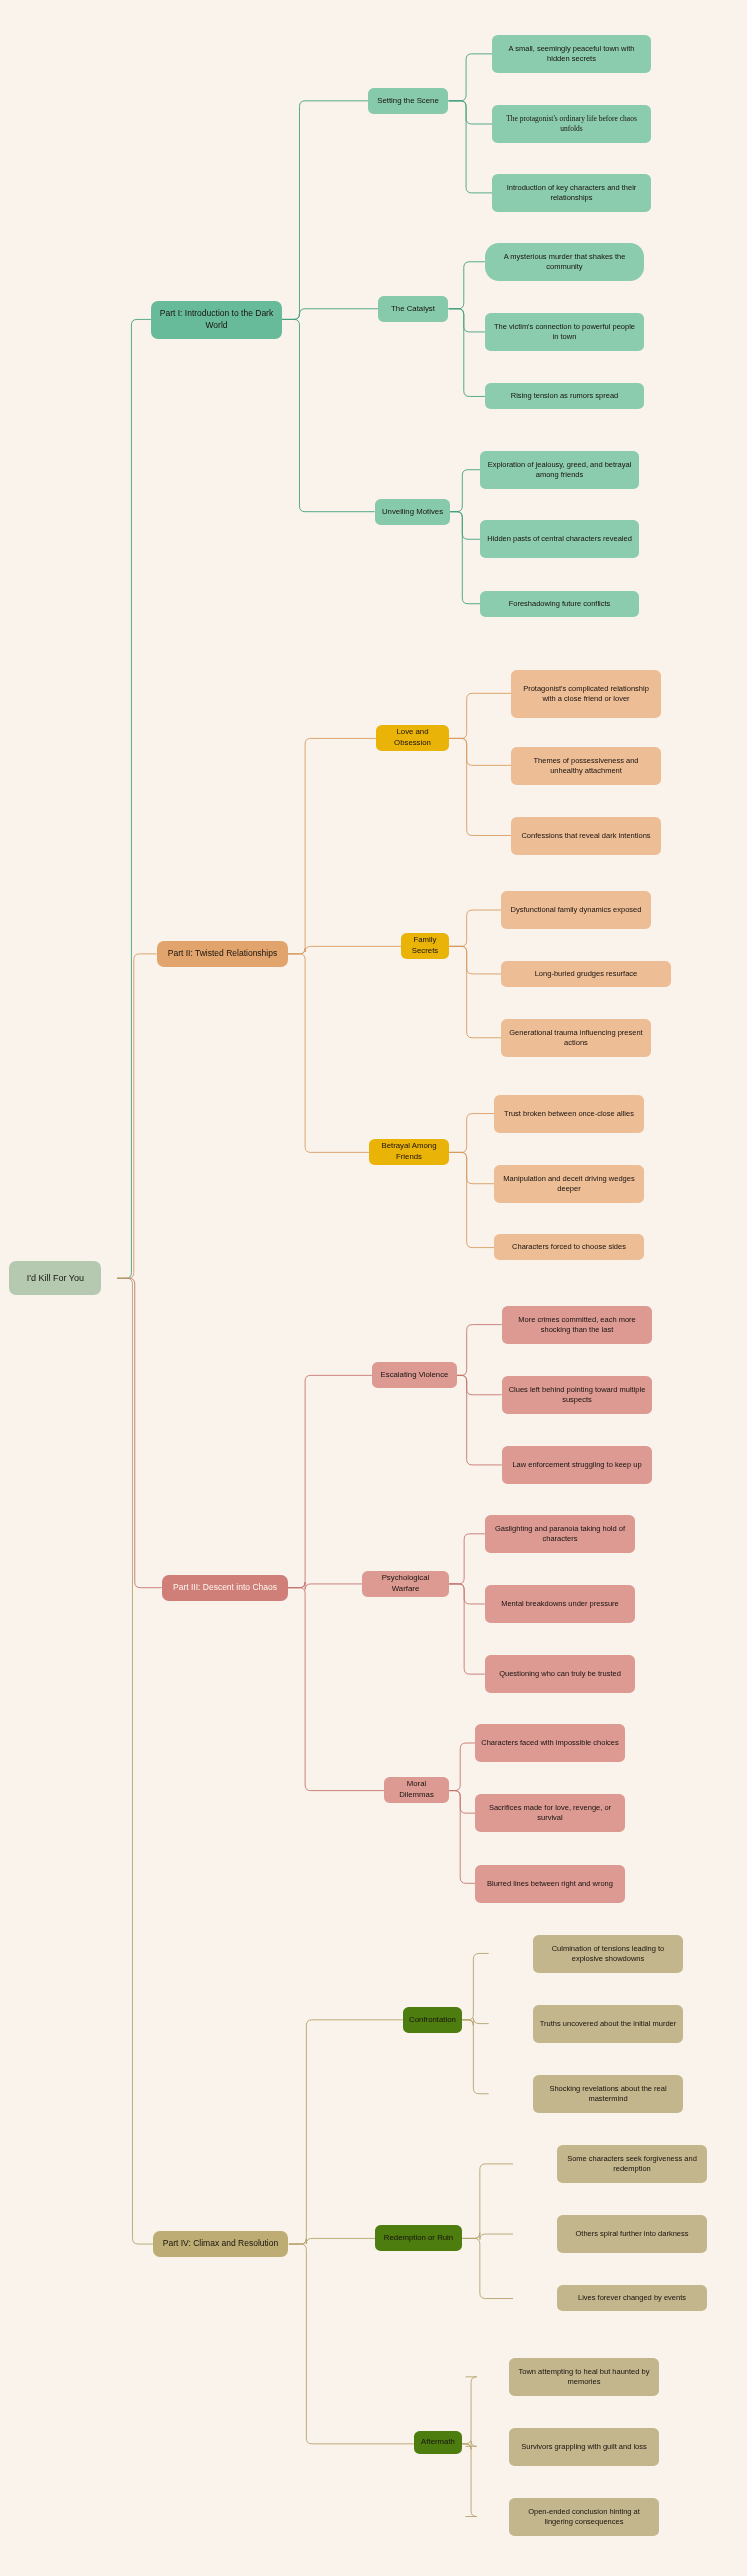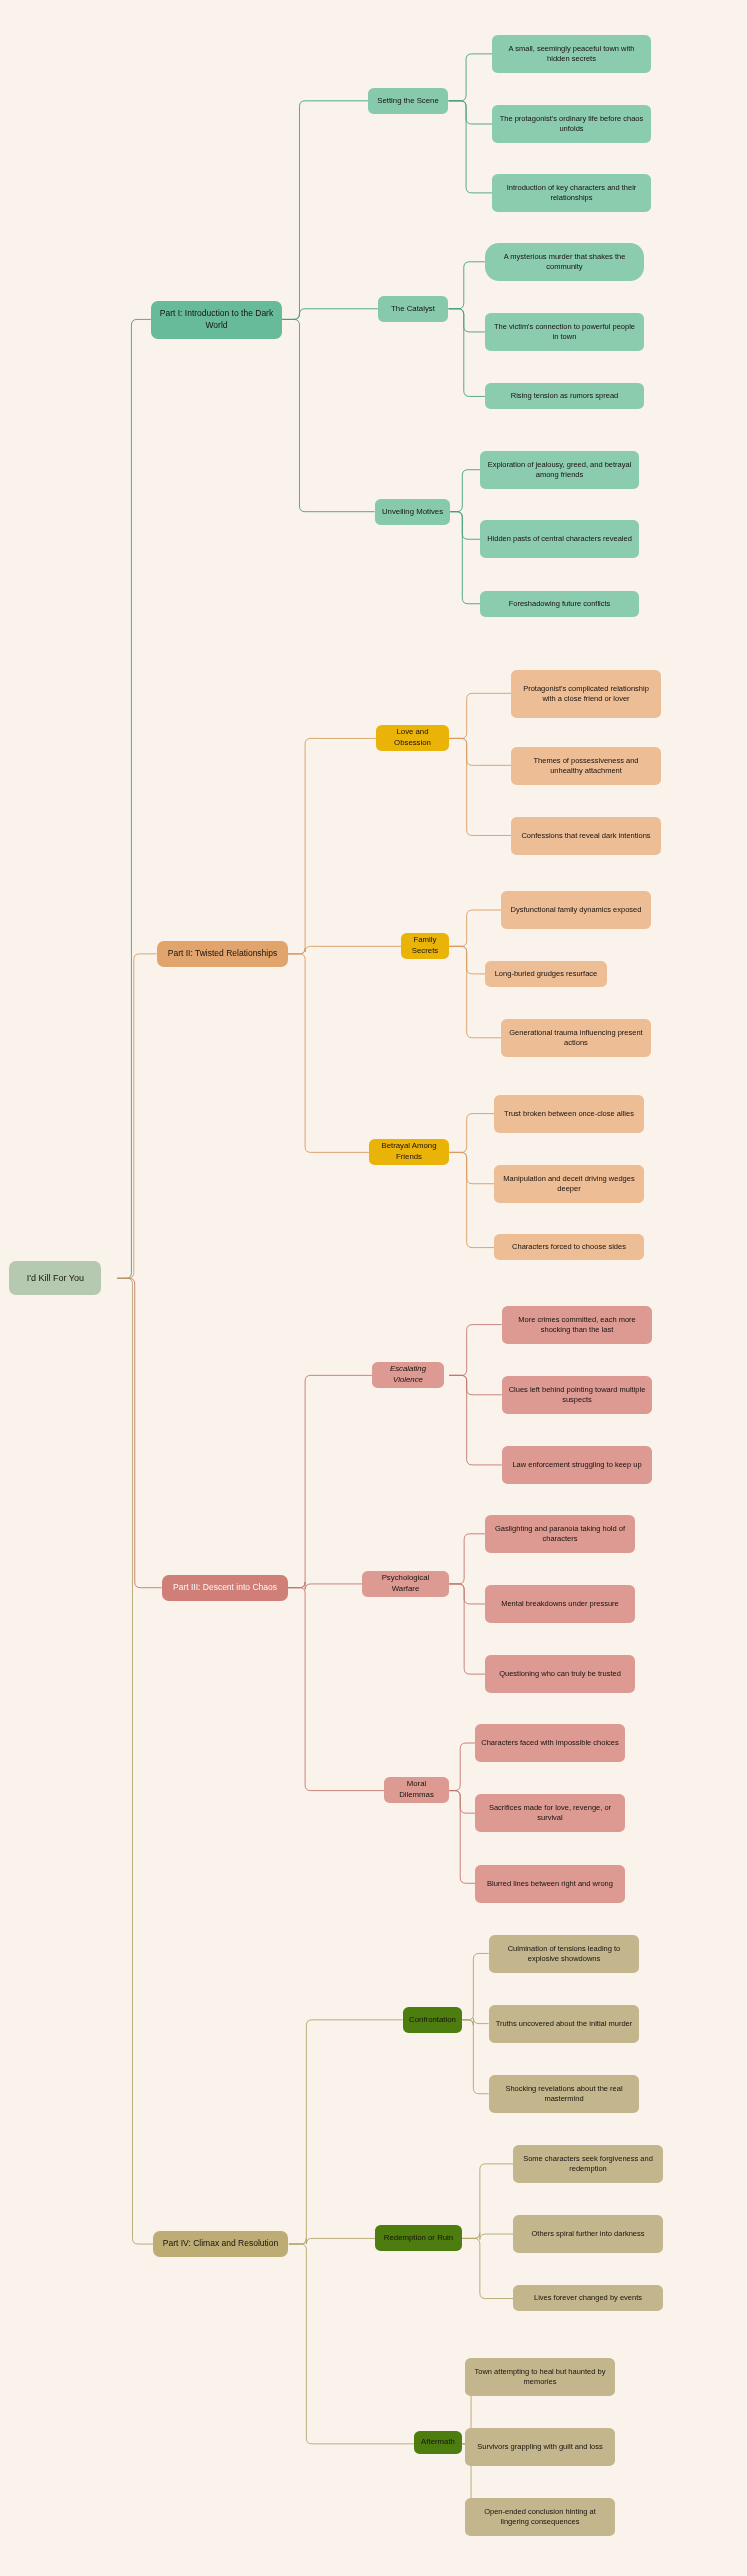--- a/index.html
+++ b/index.html
@@ -54,21 +54,21 @@
   .fill-green-2{background:#86c9ab;}
   .fill-green-3{background:#8bcbae;}
   .fill-orange-1{background:#e2a46d;}
   .fill-orange-2{background:#eab308;}
   .fill-orange-3{background:#edbd96;}
   .fill-red-1{background:#cf7f78;color:#fdf6f2;}
   .fill-red-2{background:#dc9a93;}
   .fill-red-3{background:#dc9a93;}
   .fill-olive-1{background:#bdad75;}
   .fill-olive-2{background:#4d7c0f;}
-  .fill-olive-3{background:#c3b68c;}
+  .fill-olive-3{background:#c3b68c;margin-left:44px;}
 </style>
 </head>
 <body>
 
 <div id="mindmap-root">
   <svg id="edge-layer" viewBox="0 0 1194 4113" width="748" height="2576">
       <path d="M 187 2041 L 200.68 2041 Q 209.68 2041 209.68 2032 L 209.68 519 Q 209.68 510 218.68 510 L 241 510" fill="none" stroke="#3f9e7b" stroke-width="1.4"></path>
       <path d="M 450 510 L 469 510 Q 478 510 478 501 L 478 170 Q 478 161 487 161 L 588 161" fill="none" stroke="#3f9e7b" stroke-width="1.4"></path>
       <path d="M 716 161 L 735 161 Q 744 161 744 152 L 744 95 Q 744 86 753 86 L 786 86" fill="none" stroke="#3f9e7b" stroke-width="1.4"></path>
       <path d="M 716 161 L 735 161 Q 744 161 744 170 L 744 189 Q 744 198 753 198 L 786 198" fill="none" stroke="#3f9e7b" stroke-width="1.4"></path>
@@ -119,45 +119,45 @@
       <path d="M 461 3583 L 480 3583 Q 489 3583 489 3592 L 489 3893 Q 489 3902 498 3902 L 661 3902" fill="none" stroke="#b2a26a" stroke-width="1.4"></path>
       <path d="M 738 3902 L 743 3902 Q 752 3902 752 3893 L 752 3804 Q 752 3795 761 3795 L 743 3795" fill="none" stroke="#b2a26a" stroke-width="1.4"></path>
       <path d="M 738 3902 L 743 3902 Q 752 3902 752 3911 L 752 3897 Q 752 3906 761 3906 L 743 3906" fill="none" stroke="#b2a26a" stroke-width="1.4"></path>
       <path d="M 738 3902 L 743 3902 Q 752 3902 752 3911 L 752 4009 Q 752 4018 761 4018 L 743 4018" fill="none" stroke="#b2a26a" stroke-width="1.4"></path>
     </svg>
   <div id="node-layer">
       <div class="node root" style="left: 9.4px; top: 1261px; width: 92px; height: 34px;">I'd Kill For You</div>
       <div class="node lvl1 fill-green-1" style="left: 151px; top: 301px; width: 131px; height: 38px;">Part I: Introduction to the Dark World</div>
       <div class="node lvl2 fill-green-2" style="left: 368px; top: 88px; width: 80px; height: 26px;">Setting the Scene</div>
       <div class="node lvl3 fill-green-3" style="left: 492px; top: 35px; width: 159px; height: 38px;">A small, seemingly peaceful town with hidden secrets</div>
-      <div class="node lvl3 fill-green-3" style="left: 492px; top: 105px; width: 159px; height: 38px;">The protagonist's ordinary life before chaos unfolds</div>
+      <div class="node lvl3 fill-green-3" style="left: 492px; top: 105px; width: 159px; height: 38px; font-family: Liberation Serif, serif;">The protagonist's ordinary life before chaos unfolds</div>
       <div class="node lvl3 fill-green-3" style="left: 492px; top: 174px; width: 159px; height: 38px;">Introduction of key characters and their relationships</div>
       <div class="node lvl2 fill-green-2" style="left: 378px; top: 296px; width: 70px; height: 26px;">The Catalyst</div>
       <div class="node lvl3 fill-green-3" style="left: 485px; top: 243px; width: 159px; height: 38px; border-radius: 14px;">A mysterious murder that shakes the community</div>
       <div class="node lvl3 fill-green-3" style="left: 485px; top: 313px; width: 159px; height: 38px;">The victim's connection to powerful people in town</div>
       <div class="node lvl3 fill-green-3" style="left: 485px; top: 383px; width: 159px; height: 26px;">Rising tension as rumors spread</div>
       <div class="node lvl2 fill-green-2" style="left: 375px; top: 499px; width: 75px; height: 26px;">Unveiling Motives</div>
       <div class="node lvl3 fill-green-3" style="left: 480px; top: 451px; width: 159px; height: 38px;">Exploration of jealousy, greed, and betrayal among friends</div>
       <div class="node lvl3 fill-green-3" style="left: 480px; top: 520px; width: 159px; height: 38px;">Hidden pasts of central characters revealed</div>
       <div class="node lvl3 fill-green-3" style="left: 480px; top: 591px; width: 159px; height: 26px;">Foreshadowing future conflicts</div>
       <div class="node lvl1 fill-orange-1" style="left: 157px; top: 941px; width: 131px; height: 26px;">Part II: Twisted Relationships</div>
       <div class="node lvl2 fill-orange-2" style="left: 376px; top: 725px; width: 73px; height: 26px;">Love and Obsession</div>
       <div class="node lvl3 fill-orange-3" style="left: 511px; top: 670px; width: 150px; height: 48px;">Protagonist's complicated relationship with a close friend or lover</div>
       <div class="node lvl3 fill-orange-3" style="left: 511px; top: 747px; width: 150px; height: 38px;">Themes of possessiveness and unhealthy attachment</div>
       <div class="node lvl3 fill-orange-3" style="left: 511px; top: 817px; width: 150px; height: 38px;">Confessions that reveal dark intentions</div>
       <div class="node lvl2 fill-orange-2" style="left: 401px; top: 933px; width: 48px; height: 26px;">Family Secrets</div>
       <div class="node lvl3 fill-orange-3" style="left: 501px; top: 891px; width: 150px; height: 38px;">Dysfunctional family dynamics exposed</div>
-      <div class="node lvl3 fill-orange-3" style="left: 485px; top: 961px; width: 122px; height: 26px;">Long-buried grudges resurface</div>
+      <div class="node lvl3 fill-orange-3" style="left: 501px; top: 961px; width: 170px; height: 26px;">Long-buried grudges resurface</div>
       <div class="node lvl3 fill-orange-3" style="left: 501px; top: 1019px; width: 150px; height: 38px;">Generational trauma influencing present actions</div>
       <div class="node lvl2 fill-orange-2" style="left: 369px; top: 1139px; width: 80px; height: 26px;">Betrayal Among Friends</div>
       <div class="node lvl3 fill-orange-3" style="left: 494px; top: 1095px; width: 150px; height: 38px;">Trust broken between once-close allies</div>
       <div class="node lvl3 fill-orange-3" style="left: 494px; top: 1165px; width: 150px; height: 38px;">Manipulation and deceit driving wedges deeper</div>
       <div class="node lvl3 fill-orange-3" style="left: 494px; top: 1234px; width: 150px; height: 26px;">Characters forced to choose sides</div>
       <div class="node lvl1 fill-red-1" style="left: 162px; top: 1575px; width: 126px; height: 26px;">Part III: Descent into Chaos</div>
-      <div class="node lvl2 fill-red-2" style="left: 372px; top: 1362px; width: 72px; height: 26px; font-style: italic;">Escalating Violence</div>
+      <div class="node lvl2 fill-red-2" style="left: 372px; top: 1362px; width: 85px; height: 26px;">Escalating Violence</div>
       <div class="node lvl3 fill-red-3" style="left: 502px; top: 1306px; width: 150px; height: 38px;">More crimes committed, each more shocking than the last</div>
       <div class="node lvl3 fill-red-3" style="left: 502px; top: 1376px; width: 150px; height: 38px;">Clues left behind pointing toward multiple suspects</div>
       <div class="node lvl3 fill-red-3" style="left: 502px; top: 1446px; width: 150px; height: 38px;">Law enforcement struggling to keep up</div>
       <div class="node lvl2 fill-red-2" style="left: 362px; top: 1571px; width: 87px; height: 26px;">Psychological Warfare</div>
       <div class="node lvl3 fill-red-3" style="left: 485px; top: 1515px; width: 150px; height: 38px;">Gaslighting and paranoia taking hold of characters</div>
       <div class="node lvl3 fill-red-3" style="left: 485px; top: 1585px; width: 150px; height: 38px;">Mental breakdowns under pressure</div>
       <div class="node lvl3 fill-red-3" style="left: 485px; top: 1655px; width: 150px; height: 38px;">Questioning who can truly be trusted</div>
       <div class="node lvl2 fill-red-2" style="left: 384px; top: 1777px; width: 65px; height: 26px;">Moral Dilemmas</div>
       <div class="node lvl3 fill-red-3" style="left: 475px; top: 1724px; width: 150px; height: 38px;">Characters faced with impossible choices</div>
       <div class="node lvl3 fill-red-3" style="left: 475px; top: 1794px; width: 150px; height: 38px;">Sacrifices made for love, revenge, or survival</div>

